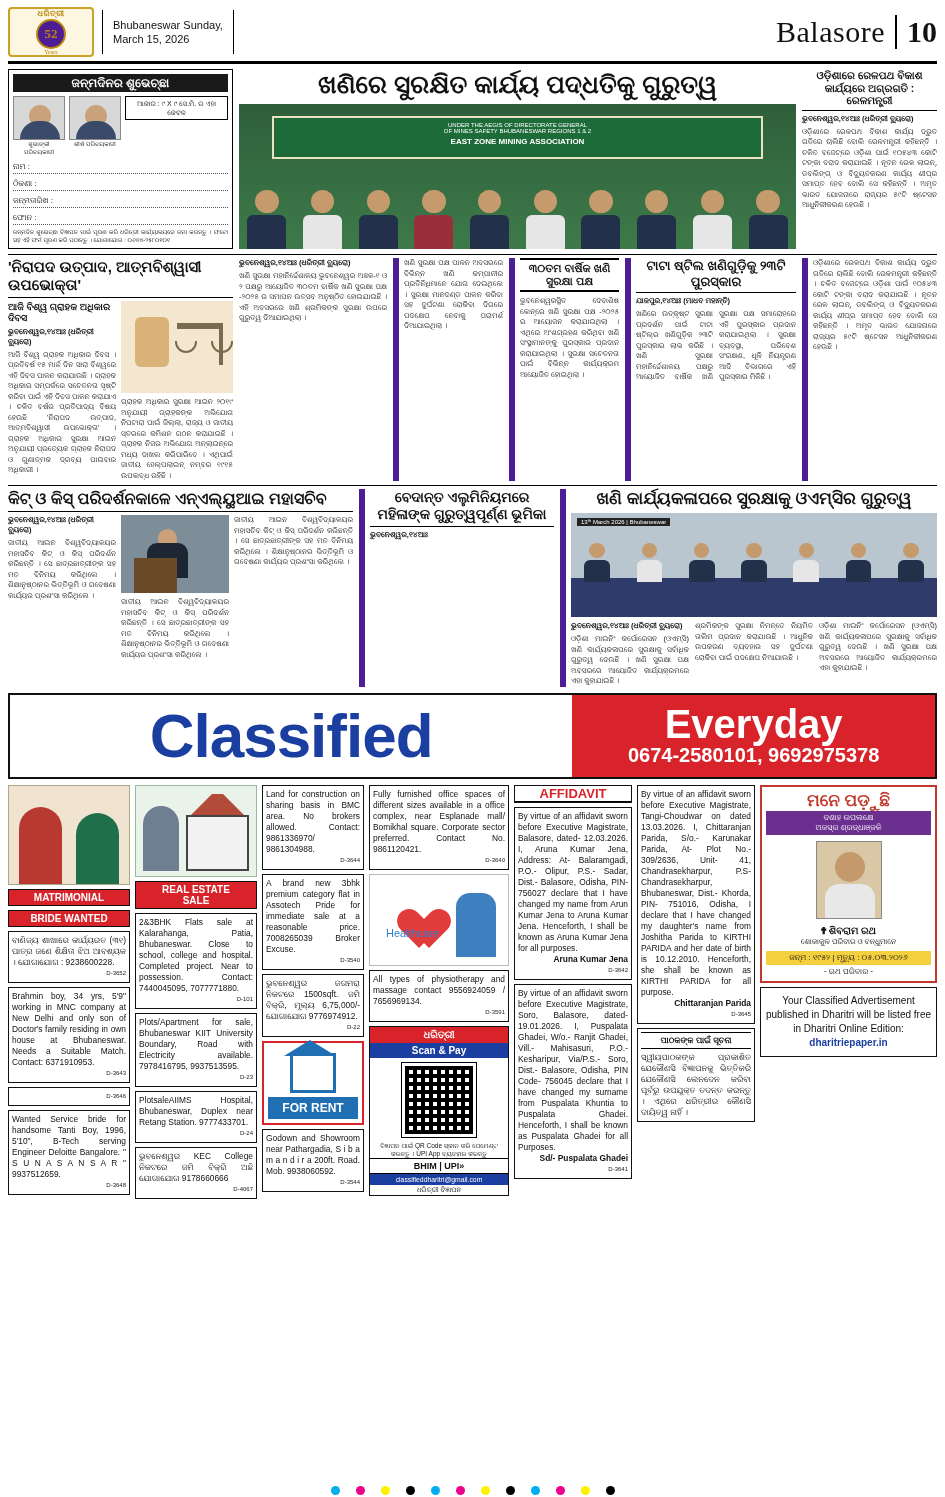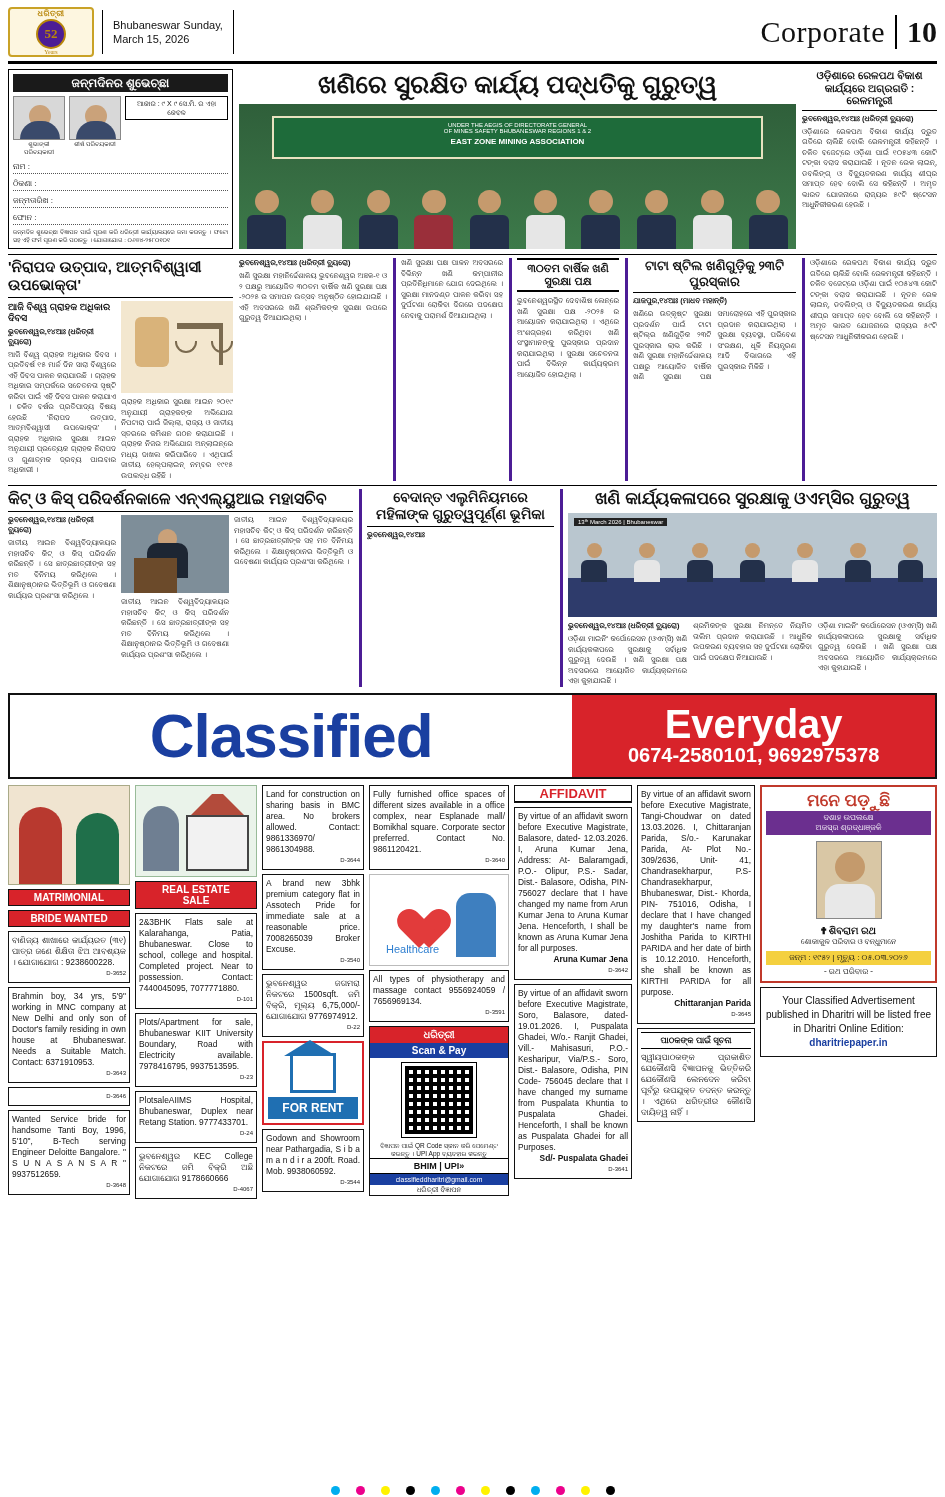--- a/index.html
+++ b/index.html
@@ -94,21 +94,21 @@
   .realestate-art .roof { position:absolute; right:6%; bottom:62%; width:52%; height:0; border-left:26px solid transparent; border-right:26px solid transparent; border-bottom:26px solid #b34b3b;}
   .realestate-art .agent { position:absolute; left:6%; bottom:6%; width:30%; height:72%; background:#6f7f92; border-radius:18px 18px 0 0;}
 
   .health-art { height:92px; border:1px solid #bbb; background:#fff; position:relative; }
   .health-art .heart { position:absolute; left:18px; top:18px; width:48px; height:44px; }
   .health-art .heart:before, .health-art .heart:after{
     content:""; position:absolute; width:24px; height:38px; background:#e23b3b; border-radius:24px 24px 0 0;
   }
   .health-art .heart:before { left:24px; transform:rotate(45deg); transform-origin:0 100%;}
   .health-art .heart:after { left:24px; transform:rotate(-45deg); transform-origin:100% 100%;}
-  .health-art .label { position:absolute; left:16px; bottom:10px; font-family:"Liberation Sans",sans-serif; font-size:11px; color:#2f7fd0;}
+  .health-art .label { position:absolute; left:16px; bottom:26px; font-family:"Liberation Sans",sans-serif; font-size:11px; color:#2f7fd0;}
   .health-art .doc { position:absolute; right:12px; bottom:8px; width:40px; height:64px; background:#3e7fbf; border-radius:14px 14px 0 0;}
 
   .forrent { border:2px solid #d8232a; padding:4px; text-align:center;}
   .forrent .box { background:#1f6fb2; color:#fff; font-family:"Liberation Sans",sans-serif; font-weight:bold; font-size:12px; padding:4px 0; margin-top:4px;}
   .forrent .home { width:46px;height:40px;margin:6px auto 2px; background:#fff; border:3px solid #1f6fb2; position:relative;}
   .forrent .home:after{content:"";position:absolute;left:-9px;top:-16px;border-left:26px solid transparent;border-right:26px solid transparent;border-bottom:16px solid #1f6fb2;}
 
   .scanpay { border:1px solid #111; text-align:center; font-family:"Liberation Sans",sans-serif; }
   .scanpay .top { background:#d8232a; color:#fff; font-size:10px; font-weight:bold; padding:2px 0;}
   .scanpay .qr { width:74px;height:74px;margin:5px auto; background:
@@ -124,40 +124,40 @@
   .mane .photo .h{position:absolute;left:18px;top:10px;width:30px;height:30px;border-radius:50%;background:#c49a6c;}
   .mane .photo .b{position:absolute;left:8px;bottom:0;width:50px;height:34px;background:#e8e8e8;border-radius:14px 14px 0 0;}
   .mane .tag { background:#f4d03f; font-size:8px; padding:2px; margin-top:4px; font-family:"Liberation Sans",sans-serif;}
 
   .yourclassified { border:1px solid #111; text-align:center; font-family:"Liberation Sans",sans-serif; font-size:10px; line-height:14px; padding:6px 4px;}
   .yourclassified .site { color:#1a3fa0; font-weight:bold; }
 
   .cmyk { position:absolute; left:0; right:0; bottom:0; height:14px; display:flex; align-items:center; justify-content:center; gap:16px;}
   .cmyk span { width:9px; height:9px; border-radius:50%; display:inline-block;}
 
-  .col-divider { border-left:3px solid #4c1d95; }
+  .col-divider { border-left:6px solid #4c1d95; }
   .big-od-head { font-family:"Liberation Sans", sans-serif; font-weight:bold; line-height:1.2; }
 </style>
 </head>
 <body>
 
 <div class="page">
 
   <div class="masthead">
     <div class="logo-badge">
       <div class="name">ଧରିତ୍ରୀ</div>
       <div class="circle">52</div>
       <div class="yrs">Years</div>
     </div>
     <div class="dateline">
       <div>Bhubaneswar Sunday,</div>
       <div>March 15, 2026</div>
     </div>
     <div class="mast-spacer"></div>
-    <div class="section-title">Corporate</div>
+    <div class="section-title">Balasore</div>
     <div class="page-num">10</div>
   </div>
 
   <div style="display:flex; gap:6px; margin-top:5px;">
 
     <div style="width:225px;">
       <div class="coupon">
         <div class="hdr">ଜନ୍ମଦିନର ଶୁଭେଚ୍ଛା</div>
         <div class="photos">
           <div class="photo-cell">

